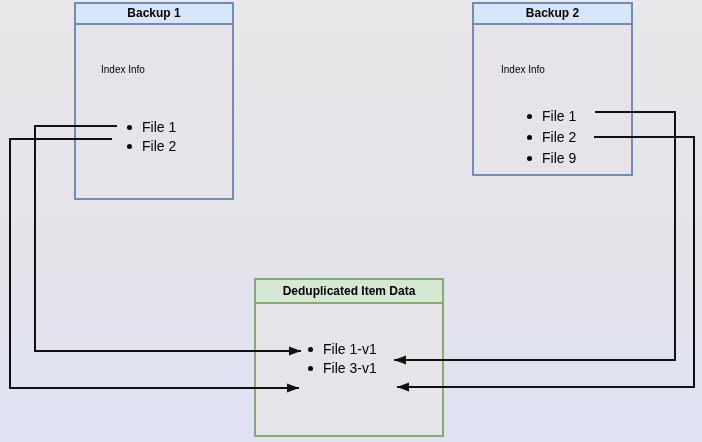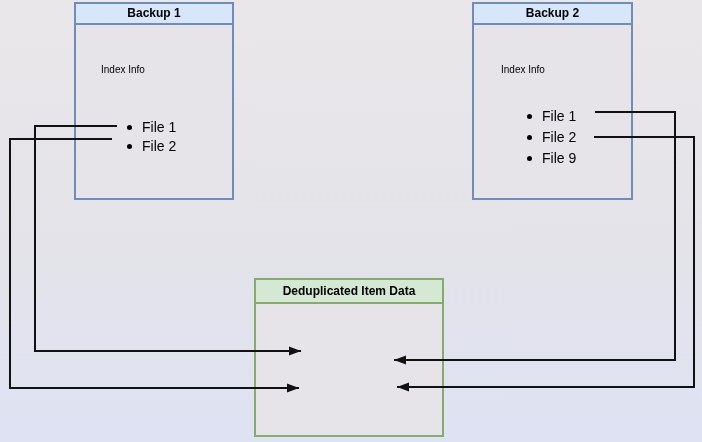--- a/index.html
+++ b/index.html
@@ -34,21 +34,21 @@
     background: #d8e6fa;
     border-bottom: 2px solid #6f8cba;
   }
   .node.green .node-header {
     height: 24px;
     line-height: 22px;
     background: #d5e8d4;
     border-bottom: 2px solid #85ac6c;
   }
   #backup1 { left: 74px;  top: 2px;   width: 160px; height: 198px; }
-  #backup2 { left: 472px; top: 2px;   width: 161px; height: 198px; }
+  #backup2 { left: 472px; top: 2px;   width: 161px; height: 174px; }
   #dedup   { left: 254px; top: 278px; width: 190px; height: 159px; }
 
   .subtitle {
     position: absolute;
     font-size: 10px;
     line-height: 18px;
     white-space: nowrap;
   }
   #backup1 .subtitle { left: 25px; top: 57px; }
   #backup2 .subtitle { left: 27px; top: 57px; }
@@ -119,20 +119,28 @@
         <li>
           <span class="dot"></span>
           <span>File 9</span>
         </li>
       </ul>
   </div>
 
   <div class="node green" id="dedup">
     <div class="node-header">Deduplicated Item Data</div>
     <ul class="file-list">
+        <li>
+          <span class="dot"></span>
+          <span>File 1-v1</span>
+        </li>
+        <li>
+          <span class="dot"></span>
+          <span>File 3-v1</span>
+        </li>
       </ul>
   </div>
 
   <svg class="wires" id="wires" viewBox="0 0 702 442" xmlns="http://www.w3.org/2000/svg">
       <polyline points="117,126 35,126 35,351 301,351" fill="none" stroke="#111111" stroke-width="2"></polyline>
       <path d="M 301 351 L 289 346.5 L 289 355.5 Z" fill="#111111"></path>
       <polyline points="112,139 10,139 10,388 299,388" fill="none" stroke="#111111" stroke-width="2"></polyline>
       <path d="M 299 388 L 287 383.5 L 287 392.5 Z" fill="#111111"></path>
       <polyline points="595,112 675,112 675,360 394,360" fill="none" stroke="#111111" stroke-width="2"></polyline>
       <path d="M 394 360 L 406 355.5 L 406 364.5 Z" fill="#111111"></path>

